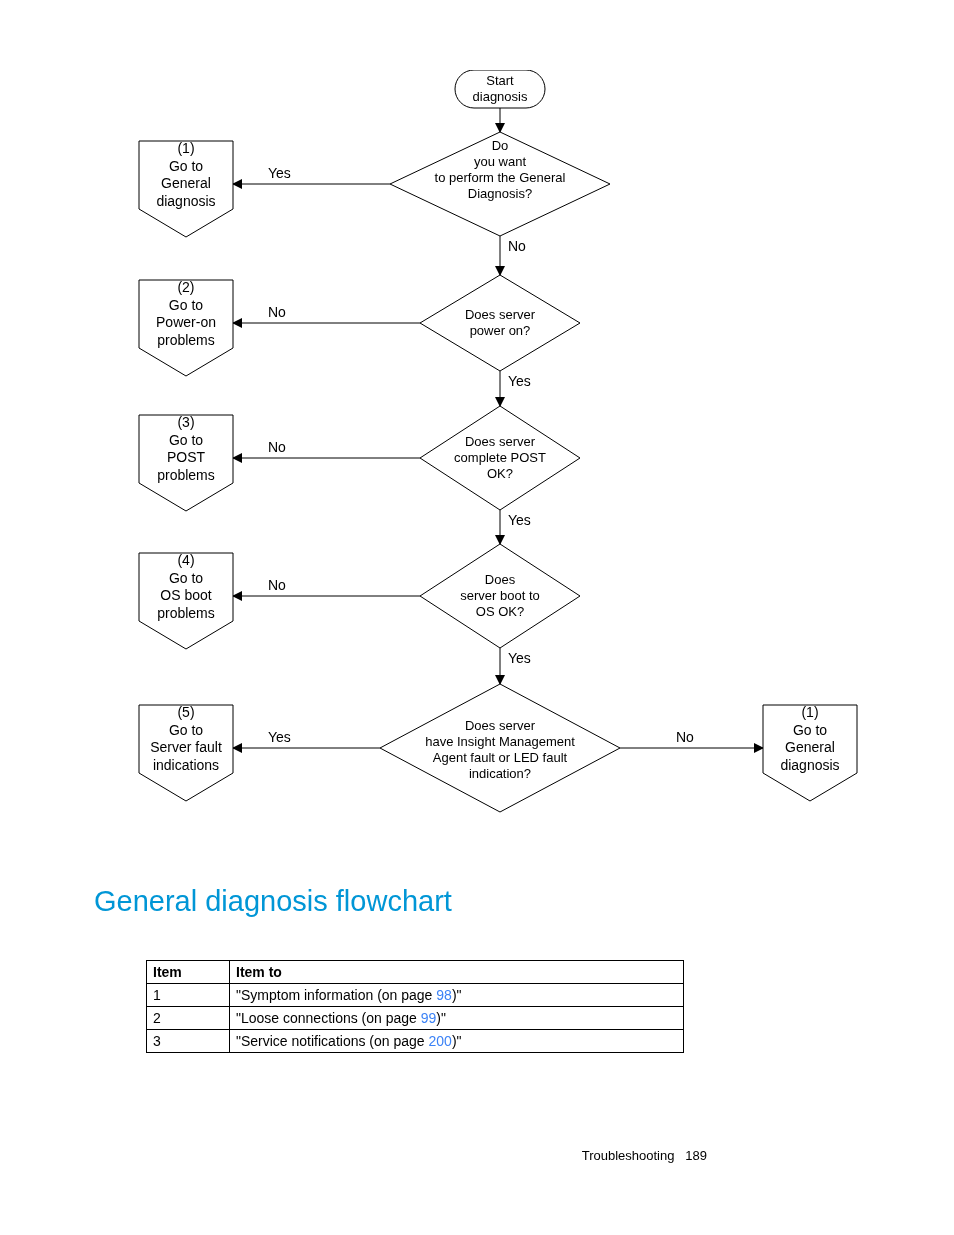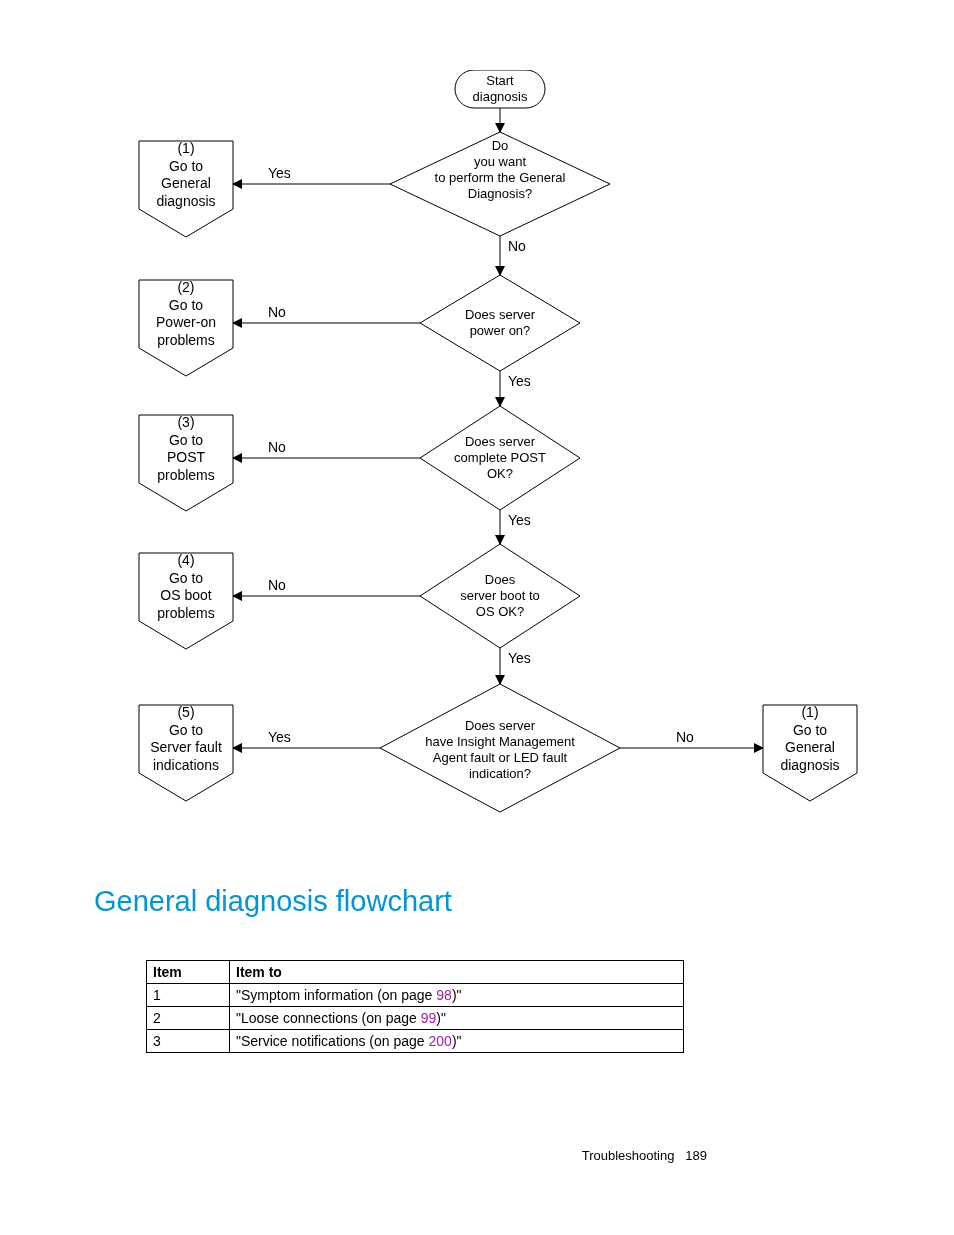--- a/index.html
+++ b/index.html
@@ -73,21 +73,21 @@
     vertical-align: top;
   }
   table.ref th { font-weight: bold; }
   .col-item { width: 70px; }
   .footer {
     position: absolute;
     right: 95px;
     bottom: 72px;
     font-size: 13px;
   }
-  .link { color: #a21caf; }
+  .link { color: #3b82f6; }
 </style>
 </head>
 <body>
 
 <div class="page">
 
   <div class="flowchart">
 
     <svg width="770" height="790" viewBox="0 0 770 790">
       <defs>

